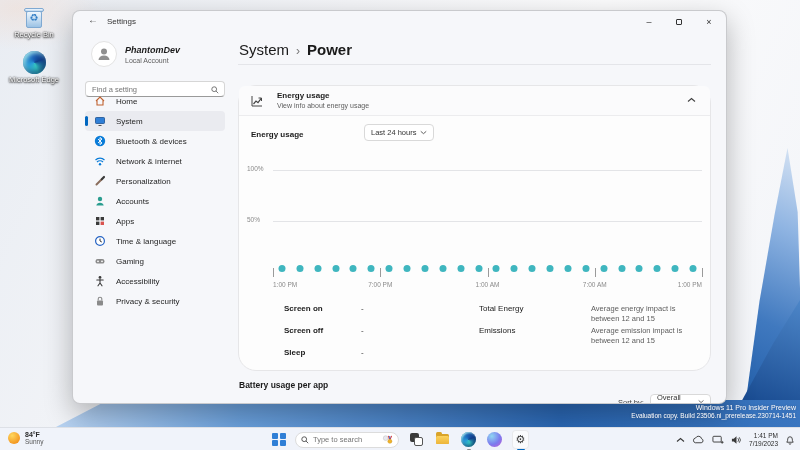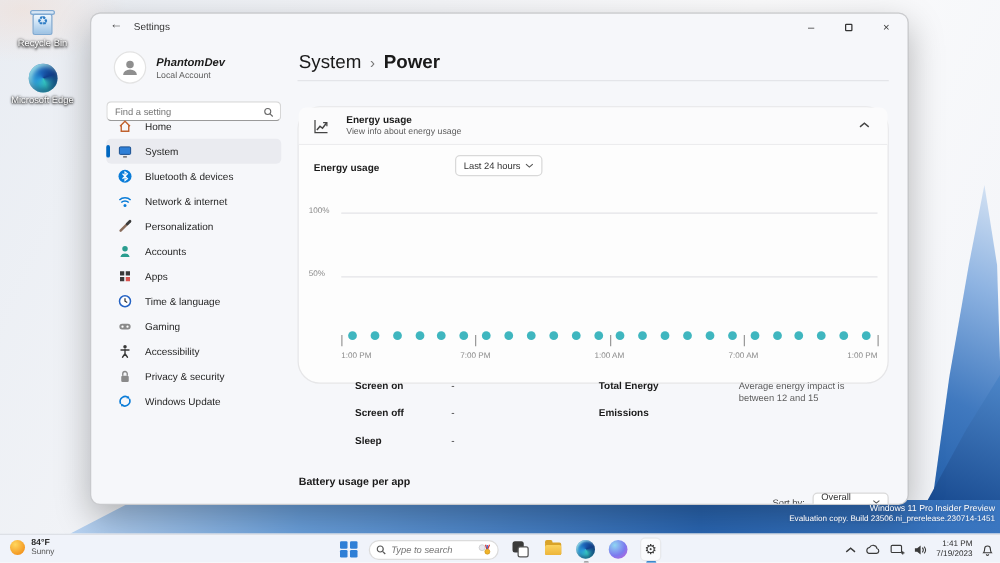--- a/index.html
+++ b/index.html
@@ -62,21 +62,21 @@
   .nav-item.sel { background:#eaebf0; }
   .nav-item.sel::before { content:""; position:absolute; left:0; top:5px; width:3px; height:10px; border-radius:2px; background:#0067c0; }
 
   
   .crumb { position:absolute; left:166px; top:30px; font-size:15px; color:#1a1a1a; }
   .crumb .root { font-weight:400; }
   .crumb .sep { color:#777; font-size:12px; padding:0 7px; }
   .crumb .cur { font-weight:bold; }
   .topline { position:absolute; left:165px; top:53px; width:473px; height:1px; background:#e4e5e9; }
 
-  .card { position:absolute; left:165px; top:74px; width:473px; height:222px; background:#fdfdfd;
+  .card { position:absolute; left:165px; top:74px; width:473px; height:286px; background:#fdfdfd;
     border:1px solid #e6e6e8; border-radius:18px; }
   .card-head { position:relative; height:30px; border-bottom:1px solid #ececee; background:#fbfbfc; border-radius:6px 6px 0 0; }
   .card-head .ic { position:absolute; left:11px; top:8px; }
   .card-title { position:absolute; left:38px; top:5px; font-size:8px; font-weight:bold; }
   .card-sub { position:absolute; left:38px; top:16px; font-size:7px; color:#5d5d5d; }
   .card-chevron { position:absolute; right:14px; top:10px; }
 
   .row-label { position:absolute; left:12px; top:44px; font-size:8px; font-weight:bold; }
   .dropdown { position:absolute; display:flex; align-items:center; justify-content:space-between; background:#fff;
     border:1px solid #d9d9d9; border-radius:4px; font-size:7.5px; color:#333; padding:0 6px; }
@@ -89,21 +89,21 @@
   .ylab { position:absolute; left:0; width:22px; font-size:6.5px; color:#8a8a8a; }
   .xtick-mark { position:absolute; bottom:-5px; width:1px; height:9px; background:#9a9a9a; }
   .xtick-lab { position:absolute; bottom:-16px; font-size:6.5px; color:#8a8a8a; transform:translateX(-50%); white-space:nowrap; }
   .xtick-lab.first { transform:none; }
   .xtick-lab.last { transform:translateX(-100%); }
   .dot { position:absolute; width:7px; height:7px; border-radius:50%; background:#3fb6bf; transform:translateX(-50%); }
 
   
   .stat-l-lab { position:absolute; left:45px; font-size:8px; font-weight:bold; }
   .stat-l-val { position:absolute; left:122px; font-size:8px; color:#333; }
-  .stat-r-lab { position:absolute; left:240px; font-size:8px; font-weight:bold; }
+  .stat-r-lab { position:absolute; left:240px; font-size:8px; font-weight:normal; }
   .stat-r-val { position:absolute; left:352px; width:112px; font-size:7.5px; color:#5d5d5d; line-height:1.3; }
 
   
   .bat-title { position:absolute; left:166px; top:369px; font-size:8.5px; font-weight:bold; }
   .bat-search { position:absolute; left:166px; top:383px; width:146px; height:15px; background:#fff;
     border:1px solid #d9d9d9; border-radius:4px; }
   .bat-search input { position:absolute; left:6px; top:1px; width:120px; height:12px; border:0; outline:0;
     font-size:7.5px; font-family:"Liberation Sans",sans-serif; color:#333; background:transparent; }
   .bat-search svg { position:absolute; right:5px; top:3px; }
   .sort-lab { position:absolute; left:545px; top:387px; font-size:7.5px; color:#444; }
@@ -120,21 +120,21 @@
     border-top:1px solid rgba(0,0,0,.08); }
   .weather { position:absolute; left:8px; top:3px; display:flex; align-items:center; gap:5px; }
   .sun { width:12px; height:12px; border-radius:50%; background:radial-gradient(circle at 35% 30%, #ffd75e, #f2911c 80%); }
   .wtemp { font-size:7px; color:#2b2b2b; font-weight:bold; }
   .wcond { font-size:6.5px; color:#555; }
   .tb-center { position:absolute; left:272px; top:2px; height:19px; display:flex; align-items:center; gap:9px; }
   .startlogo { width:14px; height:14px; display:grid; grid-template-columns:6px 6px; grid-template-rows:6px 6px; gap:1.5px; }
   .startlogo span { background:#2f7fd6; border-radius:1px; }
   .tb-search { position:relative; width:104px; height:16px; background:#fff; border:1px solid #dcdcdc; border-radius:8px;
     display:flex; align-items:center; padding:0 5px; gap:4px; }
-  .tb-search input { flex:1; border:0; outline:0; font-size:7.5px; color:#444; font-family:"Liberation Sans",sans-serif; background:transparent; min-width:0;font-style:italic; }
+  .tb-search input { flex:1; border:0; outline:0; font-size:7.5px; color:#444; font-family:"Liberation Sans",sans-serif; background:transparent; min-width:0; }
   .tb-icon { position:relative; width:17px; height:17px; display:flex; align-items:center; justify-content:center; }
   .taskview-b { position:absolute; left:2px; top:2px; width:9px; height:9px; background:#3a3a3a; border-radius:2px; }
   .taskview-f { position:absolute; left:6px; top:6px; width:9px; height:9px; background:#fff; border:1px solid #555; border-radius:2px; }
   .folder-b { position:absolute; left:2px; top:3px; width:13px; height:10px; background:#d9a32a; border-radius:1.5px; }
   .folder-b::before { content:""; position:absolute; left:0; top:-2px; width:6px; height:3px; background:#d9a32a; border-radius:1.5px 1.5px 0 0; }
   .folder-f { position:absolute; left:2px; top:5px; width:13px; height:8px; background:linear-gradient(180deg,#fbd25e,#edb53a); border-radius:1.5px; }
   .edge-i { width:15px; height:15px; border-radius:50%;
     background:conic-gradient(from 160deg, #35c6c0, #2a9bd8, #1b63b8, #123f8c, #35c6c0);
     box-shadow:inset -1px -2px 3px rgba(8,35,90,.55), inset 1px 1px 2px rgba(190,255,245,.8); }
   .copilot-i { width:15px; height:15px; border-radius:50%;
@@ -294,29 +294,20 @@
         <span class="lbl">Accessibility</span>
       </div>
       <div class="nav-item">
         <span class="ic">
             <svg width="12" height="12" viewBox="0 0 12 12">
               <rect x="3" y="5.5" width="6" height="5" rx="1" fill="#8a8a8a"></rect>
               <path d="M4.2 5.5 V4 a1.8 1.8 0 0 1 3.6 0 V5.5" fill="none" stroke="#8a8a8a" stroke-width="1.1"></path>
             </svg>
           </span>
         <span class="lbl">Privacy &amp; security</span>
-      </div>
-      <div class="nav-item">
-        <span class="ic">
-            <svg width="12" height="12" viewBox="0 0 12 12">
-              <path d="M2.3 7.5 a4 4 0 0 1 6.5-4.2 M9.7 4.5 a4 4 0 0 1 -6.5 4.2" fill="none" stroke="#0a7cd8" stroke-width="1.3" stroke-linecap="round"></path>
-              <path d="M8.8 1.6 L9 3.6 L7 3.5 Z M3.2 10.4 L3 8.4 L5 8.5 Z" fill="#0a7cd8"></path>
-            </svg>
-          </span>
-        <span class="lbl">Windows Update</span>
       </div>
     </div>
 
     <div class="crumb">
       <span class="root">System</span><span class="sep">›</span><span class="cur">Power</span>
     </div>
     <div class="topline"></div>
 
     <div class="card">
       <div class="card-head">
@@ -391,20 +382,21 @@
 
       <div class="stat-l-lab" style="top:218px;">Screen on</div>
       <div class="stat-l-val" style="top:218px;">-</div>
       <div class="stat-l-lab" style="top:240px;">Screen off</div>
       <div class="stat-l-val" style="top:240px;">-</div>
       <div class="stat-l-lab" style="top:262px;">Sleep</div>
       <div class="stat-l-val" style="top:262px;">-</div>
       <div class="stat-r-lab" style="top:218px;">Total Energy</div>
       <div class="stat-r-val" style="top:218px;">Average energy impact is between 12 and 15</div>
       <div class="stat-r-lab" style="top:240px;">Emissions</div>
+      <div class="stat-r-val" style="top:240px;">Average emission impact is between 12 and 15</div>
     </div>
 
     <div class="bat-title">Battery usage per app</div>
     <div class="sort-lab">Sort by:</div>
     <div class="dropdown dd-sort">
       <span>Overall usage</span>
       <svg width="7" height="5" viewBox="0 0 9 6">
           <path d="M1 1.5 L4.5 4.5 L8 1.5" fill="none" stroke="#555" stroke-width="1.2"></path>
         </svg>
     </div>

